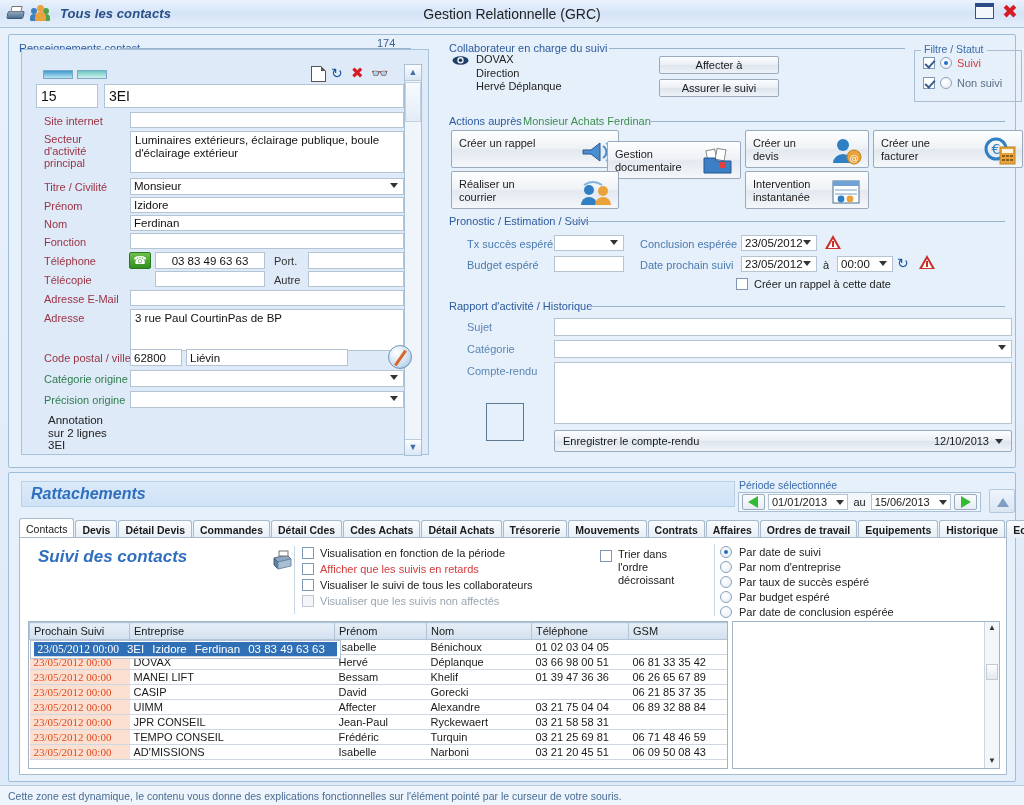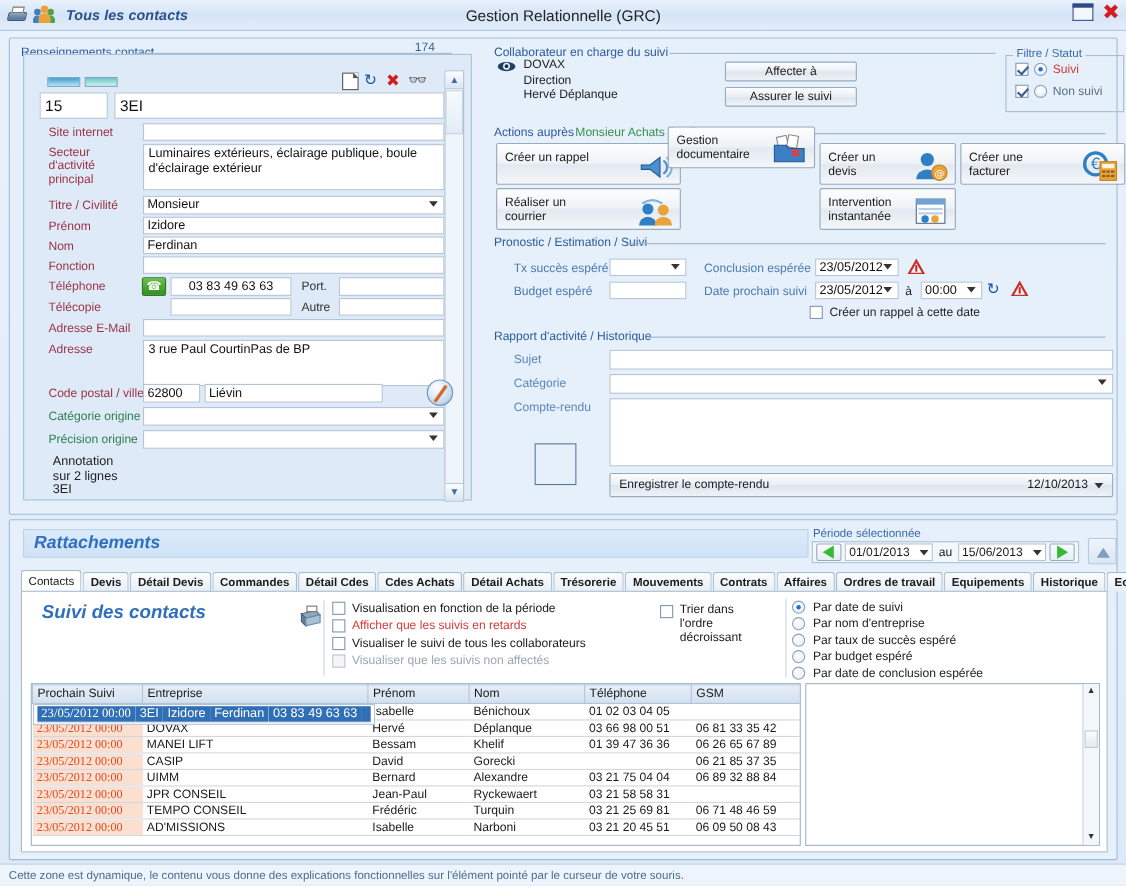--- a/index.html
+++ b/index.html
@@ -329,21 +329,21 @@
       <span class="lbl">Créer un rappel</span>
       <span class="ic">
         <svg width="34" height="28" viewBox="0 0 34 28">
           <path d="M4 13 L12 13 L21 6 L21 24 L12 17 L4 17 Z" fill="#4a8fd0" stroke="#24578f"></path>
           <path d="M24 9 a7 7 0 0 1 0 12" fill="none" stroke="#4a8fd0" stroke-width="2"></path>
           <path d="M27 6 a11 11 0 0 1 0 18" fill="none" stroke="#7fb4e0" stroke-width="2"></path>
         </svg>
       </span>
     </div>
 
-    <div class="actionbtn" style="left:598px; top:80px; width:134px; height:38px;">
+    <div class="actionbtn" style="left:598px; top:106px; width:134px; height:38px;">
       <span class="lbl" style="width:74px;">Gestion documentaire</span>
       <span class="ic">
         <svg width="34" height="28" viewBox="0 0 34 28">
           <rect x="6" y="2" width="9" height="11" fill="#fff" stroke="#888" transform="rotate(-12 10 8)"></rect>
           <rect x="15" y="1" width="9" height="11" fill="#fff" stroke="#888" transform="rotate(10 19 7)"></rect>
           <path d="M3 10 h11 l2 3 h14 v12 H3 Z" fill="#3d7fc4" stroke="#24578f"></path>
           <rect x="19" y="14" width="6" height="6" fill="#e04040"></rect>
         </svg>
       </span>
     </div>
@@ -637,21 +637,21 @@
               <td class="dt">23/05/2012  00:00</td>
               <td>CASIP</td>
               <td>David</td>
               <td>Gorecki</td>
               <td></td>
               <td>06 21 85 37 35</td>
             </tr>
             <tr>
               <td class="dt">23/05/2012  00:00</td>
               <td>UIMM</td>
-              <td>Bernard</td>
+              <td>Affecter</td>
               <td>Alexandre</td>
               <td>03 21 75 04 04</td>
               <td>06 89 32 88 84</td>
             </tr>
             <tr>
               <td class="dt">23/05/2012  00:00</td>
               <td>JPR CONSEIL</td>
               <td>Jean-Paul</td>
               <td>Ryckewaert</td>
               <td>03 21 58 58 31</td>

